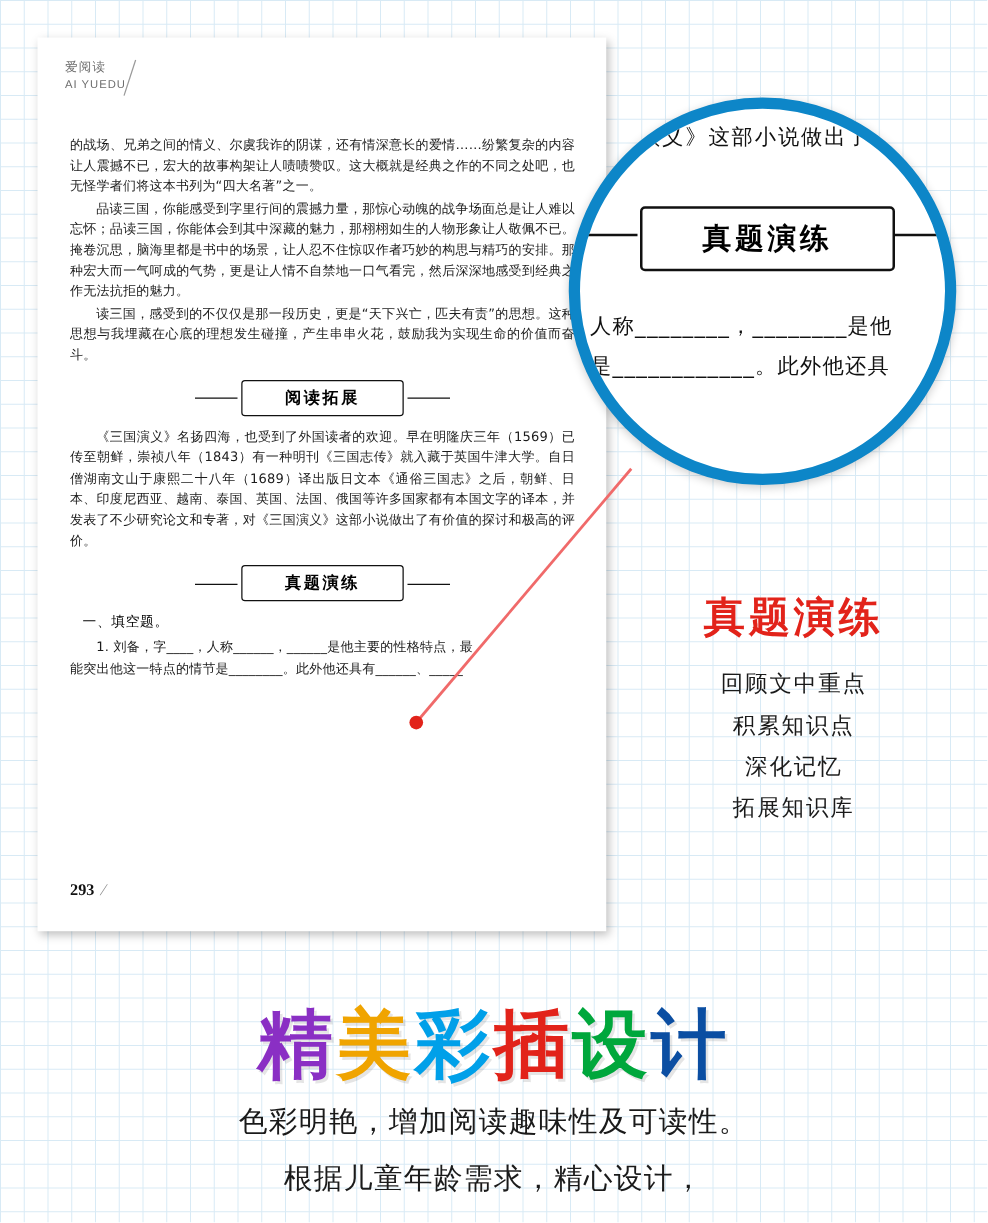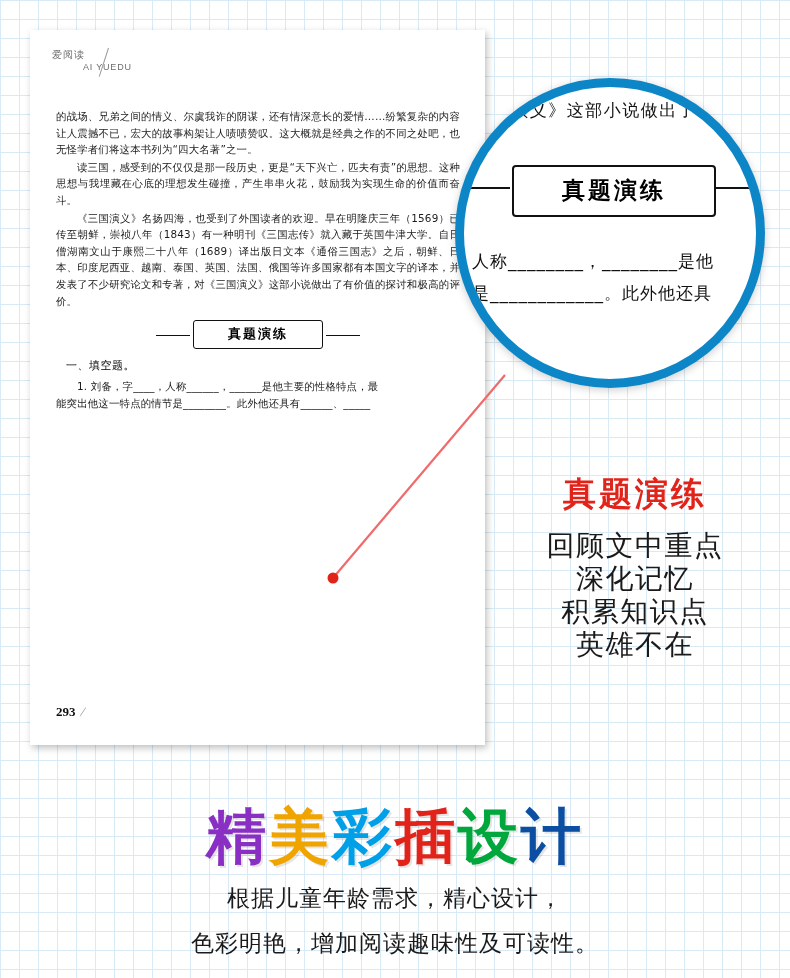--- a/index.html
+++ b/index.html
@@ -52,21 +52,20 @@
     color: #6d6d6d;
     letter-spacing: 1px;
     line-height: 13px;
   }
   .bk-header .en {
     font-family: "Liberation Sans", sans-serif;
     font-size: 9px;
     color: #6d6d6d;
     letter-spacing: 0.8px;
     line-height: 12px;
-    margin-left: 31px;
   }
   .bk-header .slash {
     position: absolute;
     left: 56px;
     top: 0px;
     width: 1px;
     height: 30px;
     background: #9a9a9a;
     transform: rotate(18deg);
     transform-origin: top center;
@@ -229,22 +228,22 @@
   }
   #promo .p-title {
     font-family: "DejaVu Sans", sans-serif;
     font-size: 33px;
     font-weight: bold;
     color: #e2231a;
     letter-spacing: 3px;
     margin-bottom: 14px;
   }
   #promo .p-line {
-    font-family: Liberation Mono, monospace;
-    font-size: 28px;
+    font-family: Liberation Sans, sans-serif;
+    font-size: 18px;
     color: #1a1a1a;
     line-height: 33px;
     letter-spacing: 1.5px;
   }
 
   
   #bottom {
     position: absolute;
     left: 0;
     top: 800px;
@@ -277,22 +276,24 @@
   <div id="sheet">
 
     <div class="bk-header">
       <div class="cn">爱阅读</div>
       <div class="en">AI YUEDU</div>
       <div class="slash"></div>
     </div>
 
     <div class="bk-body">
       <p class="para">的战场、兄弟之间的情义、尔虞我诈的阴谋，还有情深意长的爱情……纷繁复杂的内容让人震撼不已，宏大的故事构架让人啧啧赞叹。这大概就是经典之作的不同之处吧，也无怪学者们将这本书列为“四大名著”之一。</p>
+      <p class="para indent">品读三国，你能感受到字里行间的震撼力量，那惊心动魄的战争场面总是让人难以忘怀；品读三国，你能体会到其中深藏的魅力，那栩栩如生的人物形象让人敬佩不已。掩卷沉思，脑海里都是书中的场景，让人忍不住惊叹作者巧妙的构思与精巧的安排。那种宏大而一气呵成的气势，更是让人情不自禁地一口气看完，然后深深地感受到经典之作无法抗拒的魅力。</p>
       <p class="para indent">读三国，感受到的不仅仅是那一段历史，更是“天下兴亡，匹夫有责”的思想。这种思想与我埋藏在心底的理想发生碰撞，产生串串火花，鼓励我为实现生命的价值而奋斗。</p>
 
+      <div class="sec-box">阅读拓展</div>
 
       <p class="para indent">《三国演义》名扬四海，也受到了外国读者的欢迎。早在明隆庆三年（1569）已传至朝鲜，崇祯八年（1843）有一种明刊《三国志传》就入藏于英国牛津大学。自日僧湖南文山于康熙二十八年（1689）译出版日文本《通俗三国志》之后，朝鲜、日本、印度尼西亚、越南、泰国、英国、法国、俄国等许多国家都有本国文字的译本，并发表了不少研究论文和专著，对《三国演义》这部小说做出了有价值的探讨和极高的评价。</p>
 
       <div class="sec-box">真题演练</div>
 
       <div class="q-title">一、填空题。</div>
       <div class="q-item">
         <span>1. 刘备，字____，人称______，______是他主要的性格特点，最</span>
         <span class="cont">能突出他这一特点的情节是________。此外他还具有______、_____</span>
       </div>
@@ -315,26 +316,26 @@
     <div class="zbox">真题演练</div>
     <div class="zq1">
       <div>，人称________，________是他</div>
       <div>节是____________。此外他还具</div>
     </div>
   </div>
 
   <div id="promo">
     <div class="p-title">真题演练</div>
     <div class="p-line">回顾文中重点</div>
+    <div class="p-line">积累知识点</div>
     <div class="p-line">深化记忆</div>
-    <div class="p-line">积累知识点</div>
-    <div class="p-line">英雄不在</div>
+    <div class="p-line">拓展知识库</div>
   </div>
 
   <div id="bottom">
     <div class="big">
       <span style="color:#8a2fc4">精</span><span style="color:#f0a400">美</span><span style="color:#00a0e9">彩</span><span style="color:#e2231a">插</span><span style="color:#00a73c">设</span><span style="color:#0b4ea2">计</span>
     </div>
+    <div class="sub">色彩明艳，增加阅读趣味性及可读性。</div>
     <div class="sub">根据儿童年龄需求，精心设计，</div>
-    <div class="sub">色彩明艳，增加阅读趣味性及可读性。</div>
   </div>
 
 </div>
 
 </body></html>

